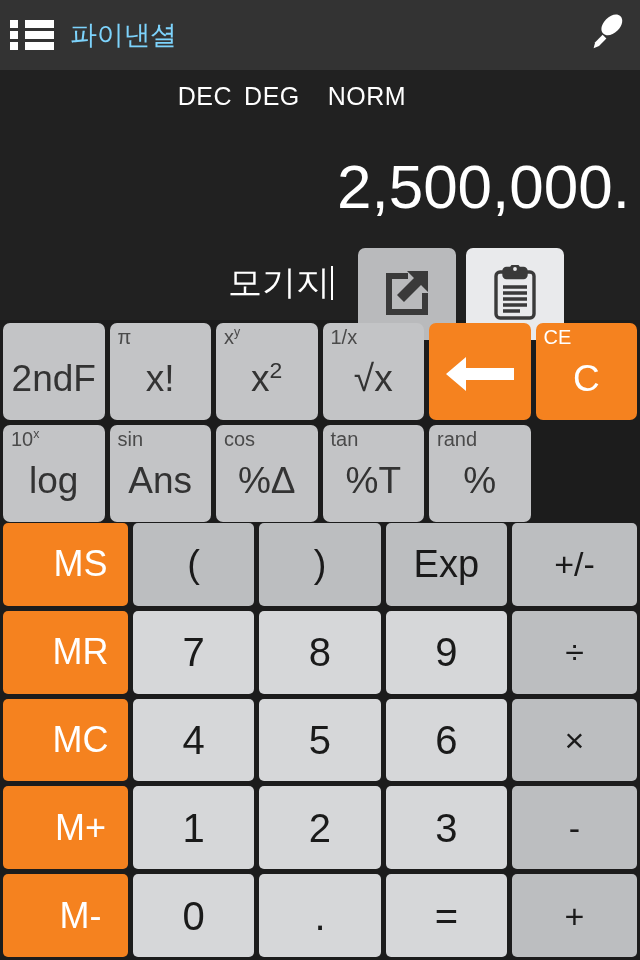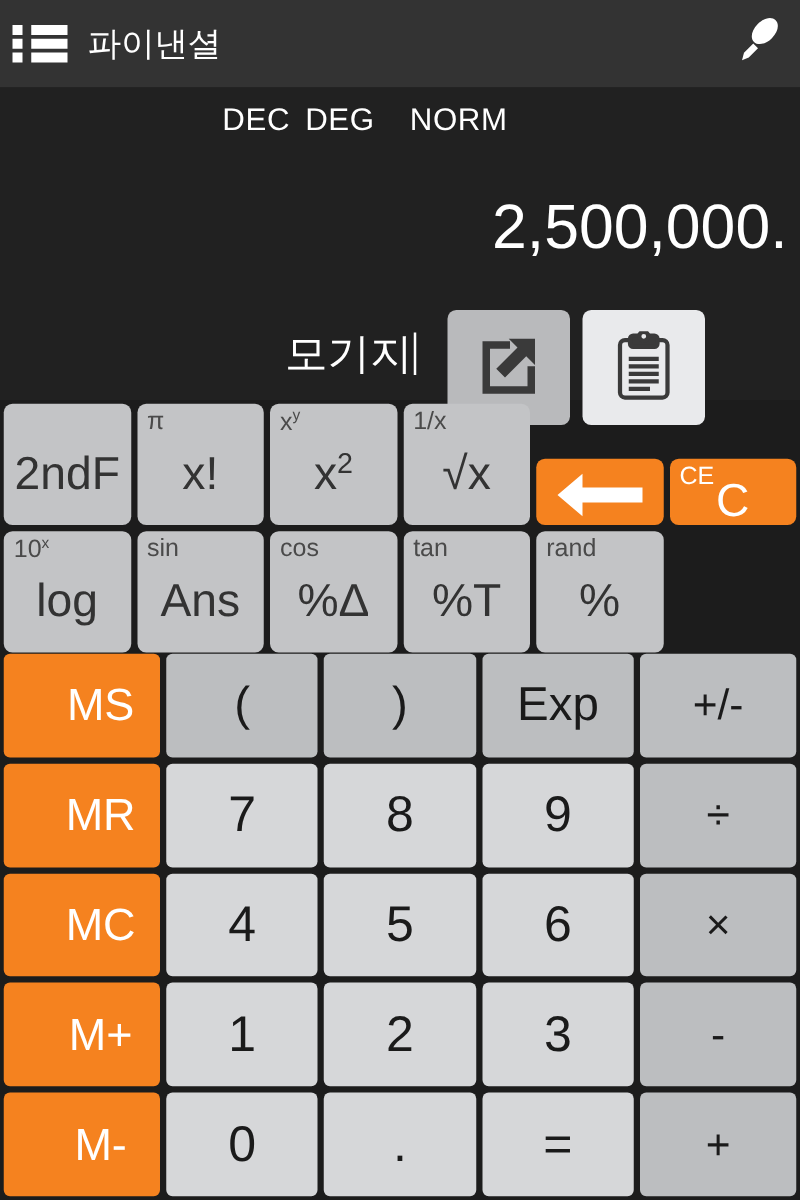--- a/index.html
+++ b/index.html
@@ -17,41 +17,41 @@
     background:#333333;
     display:flex; align-items:center;
     padding:0 14px 0 10px;
     position:relative;
   }
   .menu-icon{ width:44px; height:34px; display:flex; flex-direction:column; justify-content:space-between; padding:2px 0; cursor:pointer;}
   .menu-row{ display:flex; align-items:center; height:8px; }
   .menu-dot{ width:8px; height:8px; background:#ffffff; flex:0 0 8px; }
   .menu-bar{ height:8px; background:#ffffff; margin-left:7px; flex:1 1 auto; }
   .app-title{
-    color:#ffffff; font-size:27px; margin-left:16px;
+    color:#7dd3fc; font-size:27px; margin-left:16px;
     letter-spacing:-0.3px; font-weight:400;
   }
   .pen-icon{ position:absolute; right:14px; top:50%; transform:translateY(-50%); width:36px; height:46px; }
 
   
   .display{
     width:640px; height:250px;
     background:#212121;
     position:relative;
   }
   .modes{
     position:absolute; top:12px; left:0; width:584px;
     text-align:center; color:#ffffff;
     font-size:25px; letter-spacing:0.5px;
   }
   .modes span{ margin:0 6px; }
   .modes span.gap{ margin-left:22px; }
   .main-value{
     position:absolute; right:10px; top:86px;
-    color:#ffffff; font-size:50px; font-weight:300;
+    color:#ffffff; font-size:62px; font-weight:300;
     letter-spacing:0px; white-space:nowrap;
     line-height:1;
   }
   .sub-row{
     position:absolute; left:0; top:170px; width:568px; height:80px;
   }
   .sub-label{
     position:absolute; right:235px; top:20px;
     color:#ffffff; font-size:34px; font-weight:400;
     white-space:nowrap;
@@ -91,21 +91,21 @@
     position:absolute; left:8px; top:3px;
     font-size:20px; color:#4a4a4a; line-height:1.1;
     white-space:nowrap;
   }
   .fkey .sec sup{ font-size:0.62em; vertical-align:super; }
   .fkey .pri{
     font-size:37px; color:#333333; font-weight:400;
     margin-top:14px; line-height:1; white-space:nowrap;
   }
   .fkey .pri sup{ font-size:0.62em; vertical-align:super; }
-  .fkey.orange{ background:#f5821f;margin-top:44px; }
+  .fkey.orange{ background:#f5821f; }
   .fkey.orange .pri{ color:#ffffff; }
   .fkey.orange .sec{ color:#ffffff; }
   .fkey .arrow-wrap{ margin-top:10px; }
 
   
   .keypad{
     width:640px; height:437px;
     padding:0 3px 3px 3px;
     display:grid;
     grid-template-columns:125px 1fr 1fr 1fr 125px;

